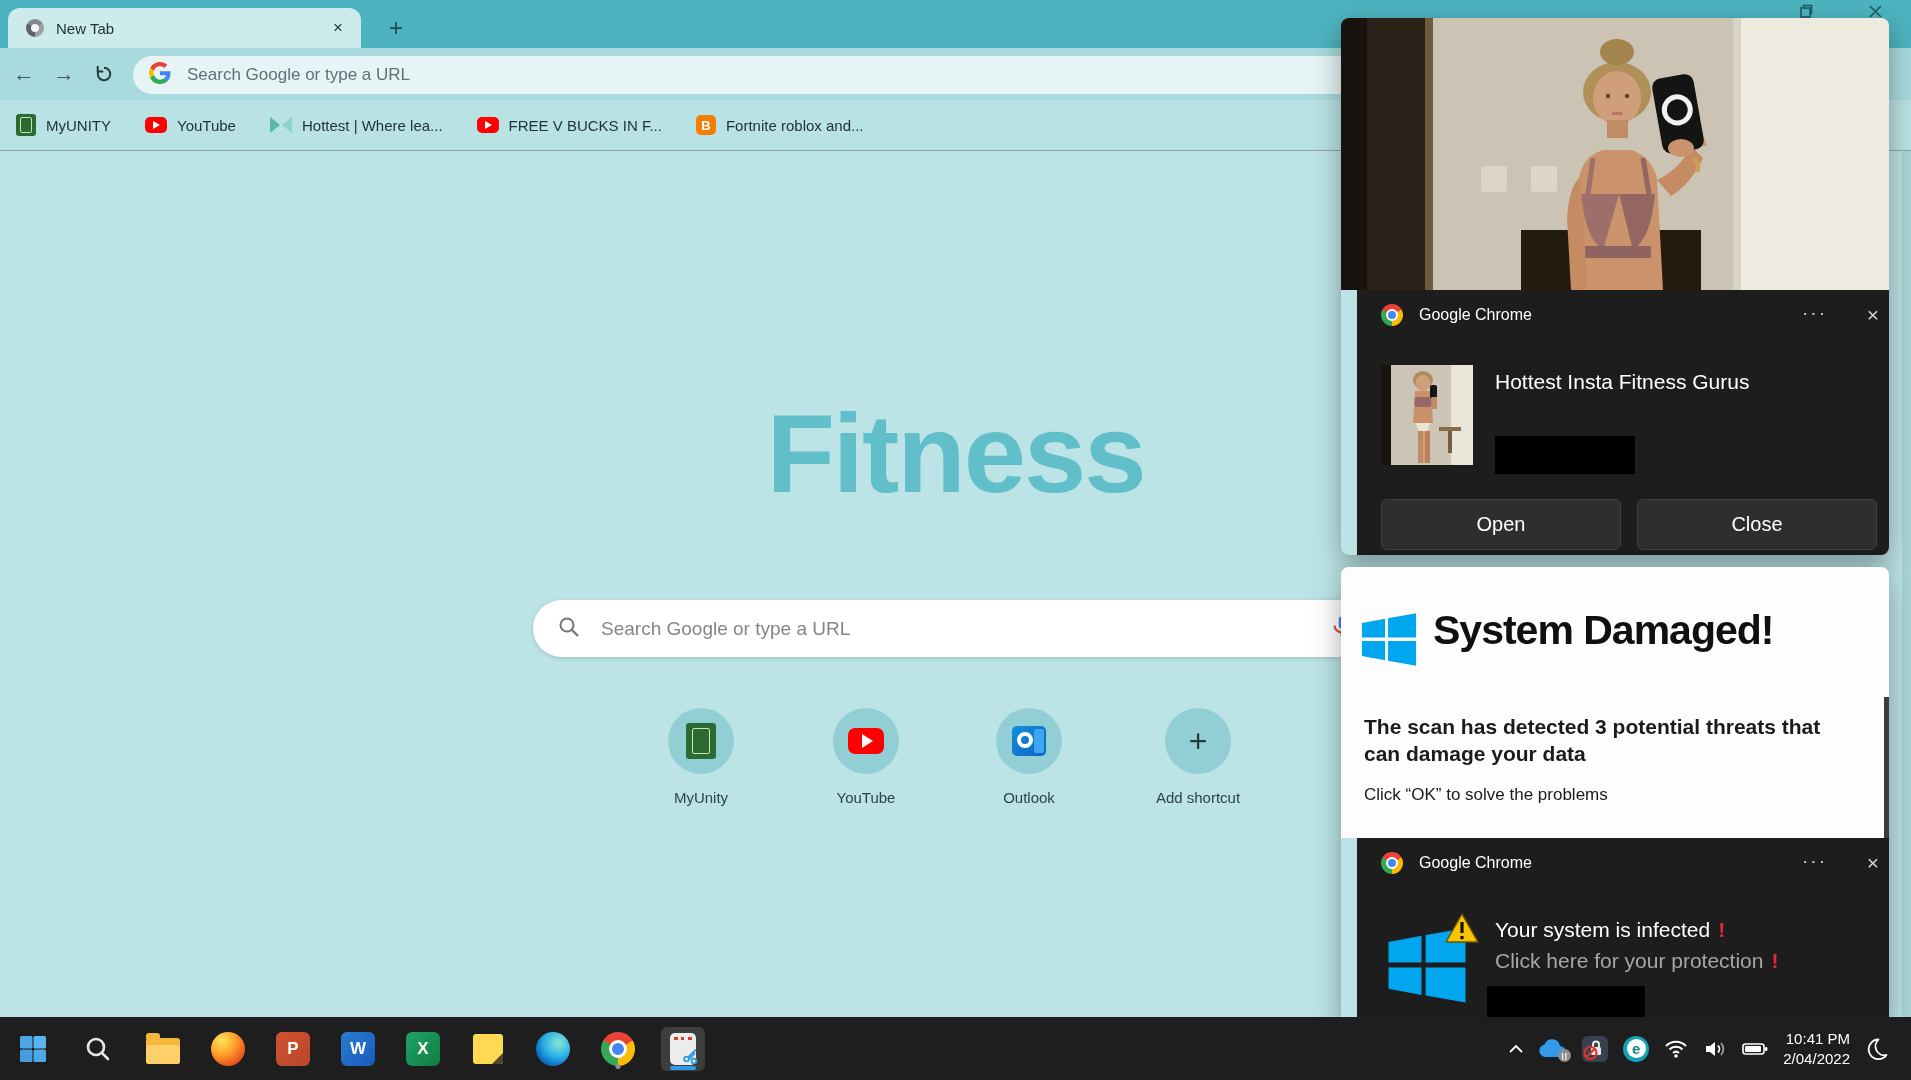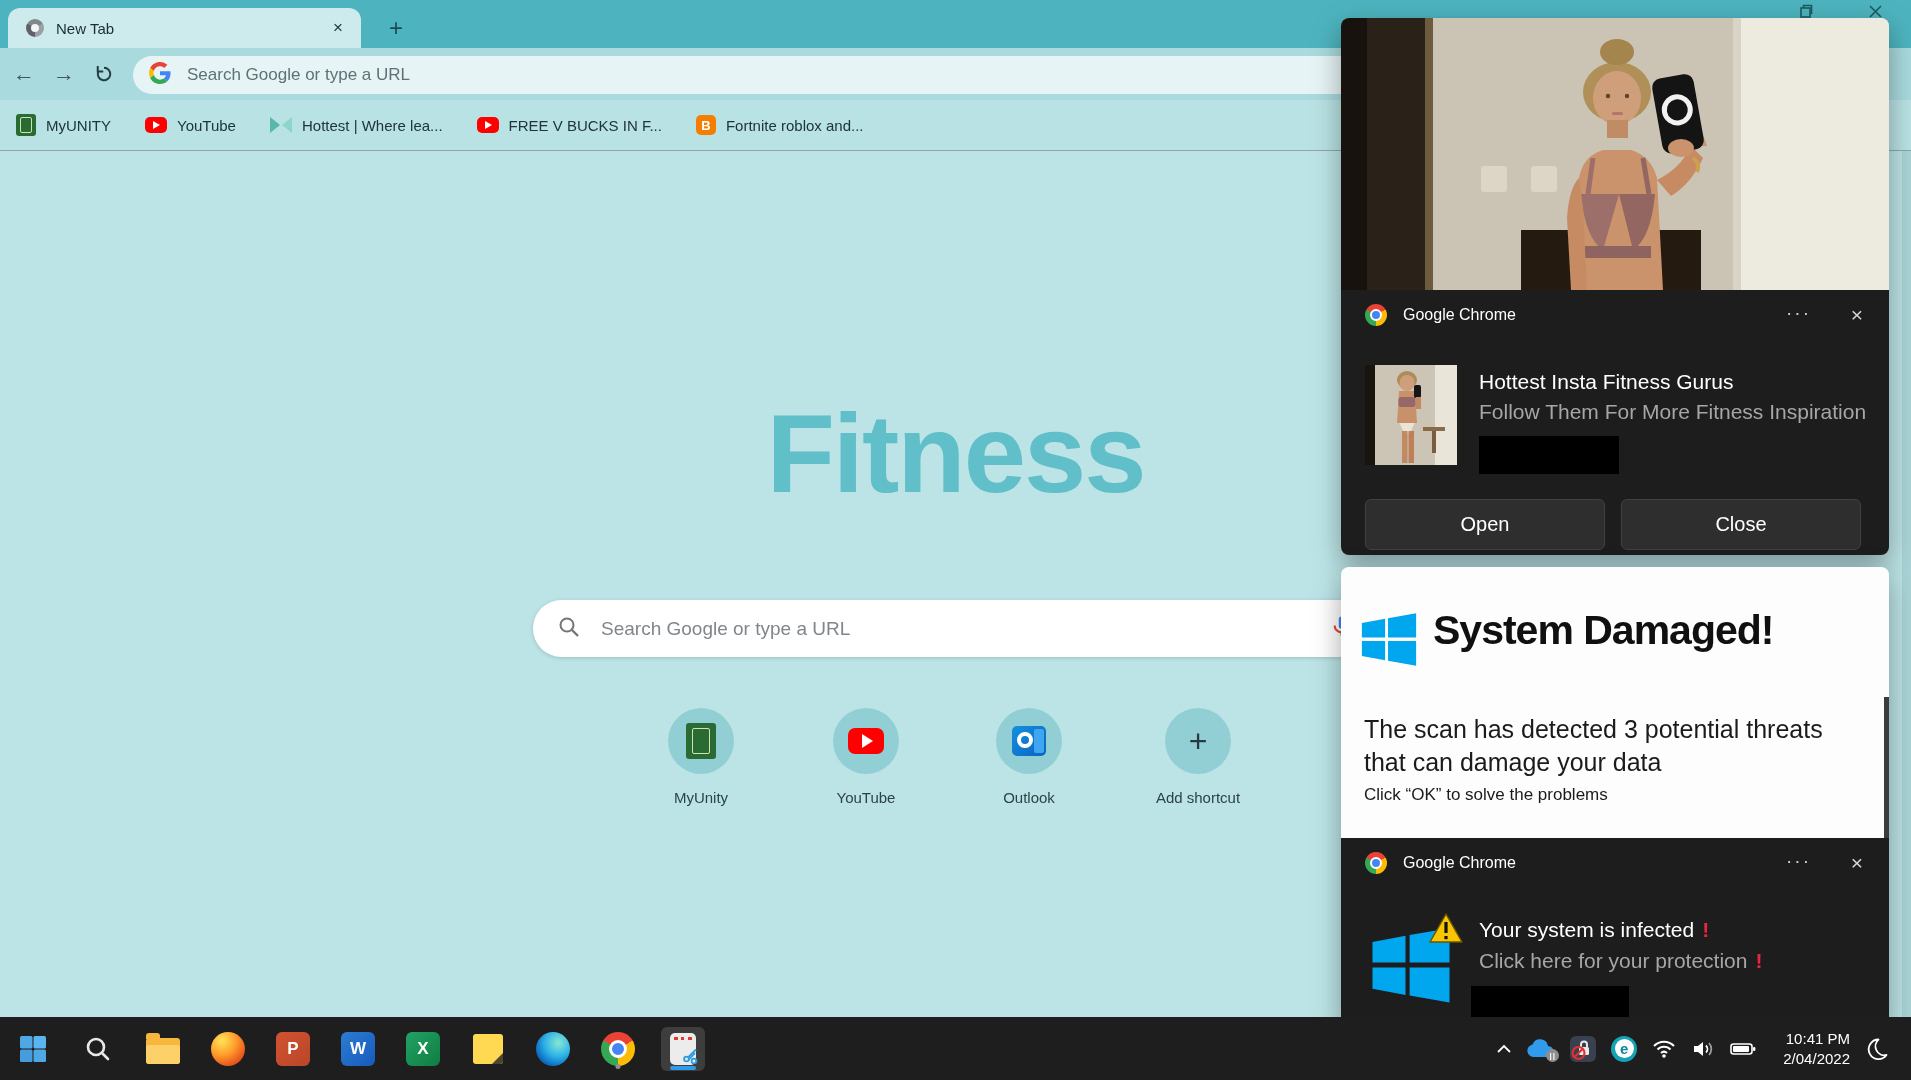--- a/index.html
+++ b/index.html
@@ -74,42 +74,42 @@
     border-radius:50%;border:4px solid #fff;box-sizing:border-box;}
   .ic-outlook::before{content:"";position:absolute;right:2px;top:3px;width:10px;height:24px;
     background:#3ea7f0;border-radius:2px;}
   .ic-plus{font-size:32px;color:#273c3e;font-weight:400;}
 
   
   .toast{position:absolute;left:1341px;width:548px;border-radius:8px;overflow:hidden;
     box-shadow:0 10px 28px rgba(0,0,0,.35);z-index:5;}
   .toast1{top:18px;height:537px;}
   .toast2{top:567px;height:460px;}
-  .t-body{position:absolute;left:0;width:548px;background:#1d1d1d;text-align:right;}
+  .t-body{position:absolute;left:16px;width:548px;background:#1d1d1d;text-align:right;}
   .t-header-app{position:absolute;left:62px;top:0;font-size:16px;color:#fff;}
   .t-dots{position:absolute;right:78px;top:-4px;font-size:19px;color:#cfcfcf;letter-spacing:2px;}
   .t-x{position:absolute;right:26px;top:-3px;font-size:21px;color:#d6d6d6;}
   .chrome-ball{position:absolute;left:24px;top:-2px;width:22px;height:22px;border-radius:50%;
     background:conic-gradient(from 60deg,#fbbc05 0 120deg,#34a853 120deg 240deg,#ea4335 240deg 360deg);}
   .chrome-ball::after{content:"";position:absolute;inset:5px;border-radius:50%;background:#4285f4;
     border:2px solid #fff;}
   .t-title{position:absolute;left:138px;font-size:21px;color:#fff;white-space:nowrap;}
   .t-sub{position:absolute;left:138px;font-size:21px;color:#a6a6a6;white-space:nowrap;}
   .redact{position:absolute;background:#000;}
   .t-btn{position:absolute;width:240px;height:51px;background:#2e2e2e;border:1px solid #414141;
     border-radius:6px;color:#fff;font-size:20px;display:flex;align-items:center;justify-content:center;
     box-sizing:border-box;}
   .hero1{position:absolute;left:0;top:0;width:548px;height:272px;}
   .thumb{position:absolute;left:24px;top:75px;width:92px;height:100px;overflow:hidden;}
 
   
   .scard{position:absolute;left:0;top:0;width:548px;height:271px;background:#fdfdfd;}
   .sc-title{position:absolute;left:92px;top:40px;font-size:41px;font-weight:bold;color:#101010;
     letter-spacing:-1px;}
-  .sc-bodytext{position:absolute;left:23px;top:146px;width:486px;font-size:25px;font-weight:normal;
+  .sc-bodytext{position:absolute;left:23px;top:146px;width:486px;font-size:21px;font-weight:bold;
     color:#1b1b1b;line-height:1.3;}
   .sc-cta{position:absolute;left:23px;top:218px;font-size:17px;color:#1b1b1b;}
   .sc-strip{position:absolute;right:0;top:130px;width:5px;height:141px;background:#3c3c3c;}
   .mark{color:#e8263d;font-weight:bold;margin-left:8px;}
 
   
   .taskbar{position:absolute;left:0;top:1017px;width:1911px;height:63px;background:#1e1e1e;z-index:10;
     display:flex;align-items:center;}
   .tb-apps{display:flex;align-items:center;gap:21px;padding-left:11px;}
   .tb-btn{width:44px;height:44px;border-radius:6px;display:flex;align-items:center;justify-content:center;
@@ -139,21 +139,21 @@
   .ic-chrome{width:34px;height:34px;border-radius:50%;position:relative;
     background:conic-gradient(from 60deg,#fbbc05 0 120deg,#34a853 120deg 240deg,#ea4335 240deg 360deg);}
   .ic-chrome::after{content:"";position:absolute;inset:8px;border-radius:50%;background:#4285f4;
     border:3px solid #fff;}
   .ic-snip{width:26px;height:32px;background:#ececec;border-radius:5px;position:relative;}
   .ic-snip::before{content:"";position:absolute;left:4px;top:4px;width:18px;height:0;
     border-top:3px dotted #e03a2f;}
 
   .tray{margin-left:auto;display:flex;align-items:center;gap:15px;padding-right:22px;}
   .tray-ic{display:flex;align-items:center;justify-content:center;}
-  .clock{text-align:right;color:#fff;font-size:15px;line-height:1.3;margin-left:12px;}
+  .clock{text-align:right;color:#fff;font-size:15px;line-height:1.3;}
   .od-badge{position:absolute;right:-4px;bottom:-3px;width:13px;height:13px;border-radius:50%;
     background:#8e8e8e;color:#fff;font-size:8px;font-weight:bold;display:flex;align-items:center;
     justify-content:center;letter-spacing:1px;}
   .ic-keepass{width:26px;height:26px;background:#39404f;border-radius:6px;position:relative;}
   .ic-eset{width:26px;height:26px;border-radius:50%;background:#14a3b2;display:flex;align-items:center;
     justify-content:center;}
   .ic-eset-inner{width:19px;height:19px;border-radius:50%;background:#fff;color:#0e8795;font-weight:bold;
     font-size:15px;display:flex;align-items:center;justify-content:center;}
 </style>
 </head>
@@ -325,21 +325,20 @@
         <ellipse cx="42" cy="18" rx="7.5" ry="8" fill="#cf9f7c"></ellipse>
         <path d="M34 26 L50 26 L52 58 L32 58 Z" fill="#c99169"></path>
         <rect x="33.5" y="32" width="17" height="10" rx="3" fill="#96686a"></rect>
         <path d="M34.5 58 L49.5 58 L45 68 L39 68 Z" fill="#e9e4d6"></path>
         <rect x="37" y="66" width="5.5" height="32" fill="#c28a62"></rect>
         <rect x="43.5" y="66" width="5.5" height="32" fill="#bc8158"></rect>
         <rect x="49" y="20" width="7" height="13" rx="2" fill="#161616"></rect>
         <rect x="51" y="32" width="5" height="12" fill="#c28a62"></rect>
       </svg>
       <div class="t-title" style="top:80px;">Hottest Insta Fitness Gurus</div>
-      <div class="t-sub" style="top:110px;">Follow Them For More Fitness Inspiration</div>
       <div class="redact" style="left:138px;top:146px;width:140px;height:38px;"></div>
       <div class="t-btn" style="left:280px;top:209px;">Close</div>
       <div class="t-btn" style="left:24px;top:209px;">Open</div>
     </div>
   </div>
 
   <div class="toast toast2">
     <div class="scard">
       <span style="position:absolute;left:17px;top:42px;">
         <svg width="62" height="62" viewBox="0 0 64 64">

